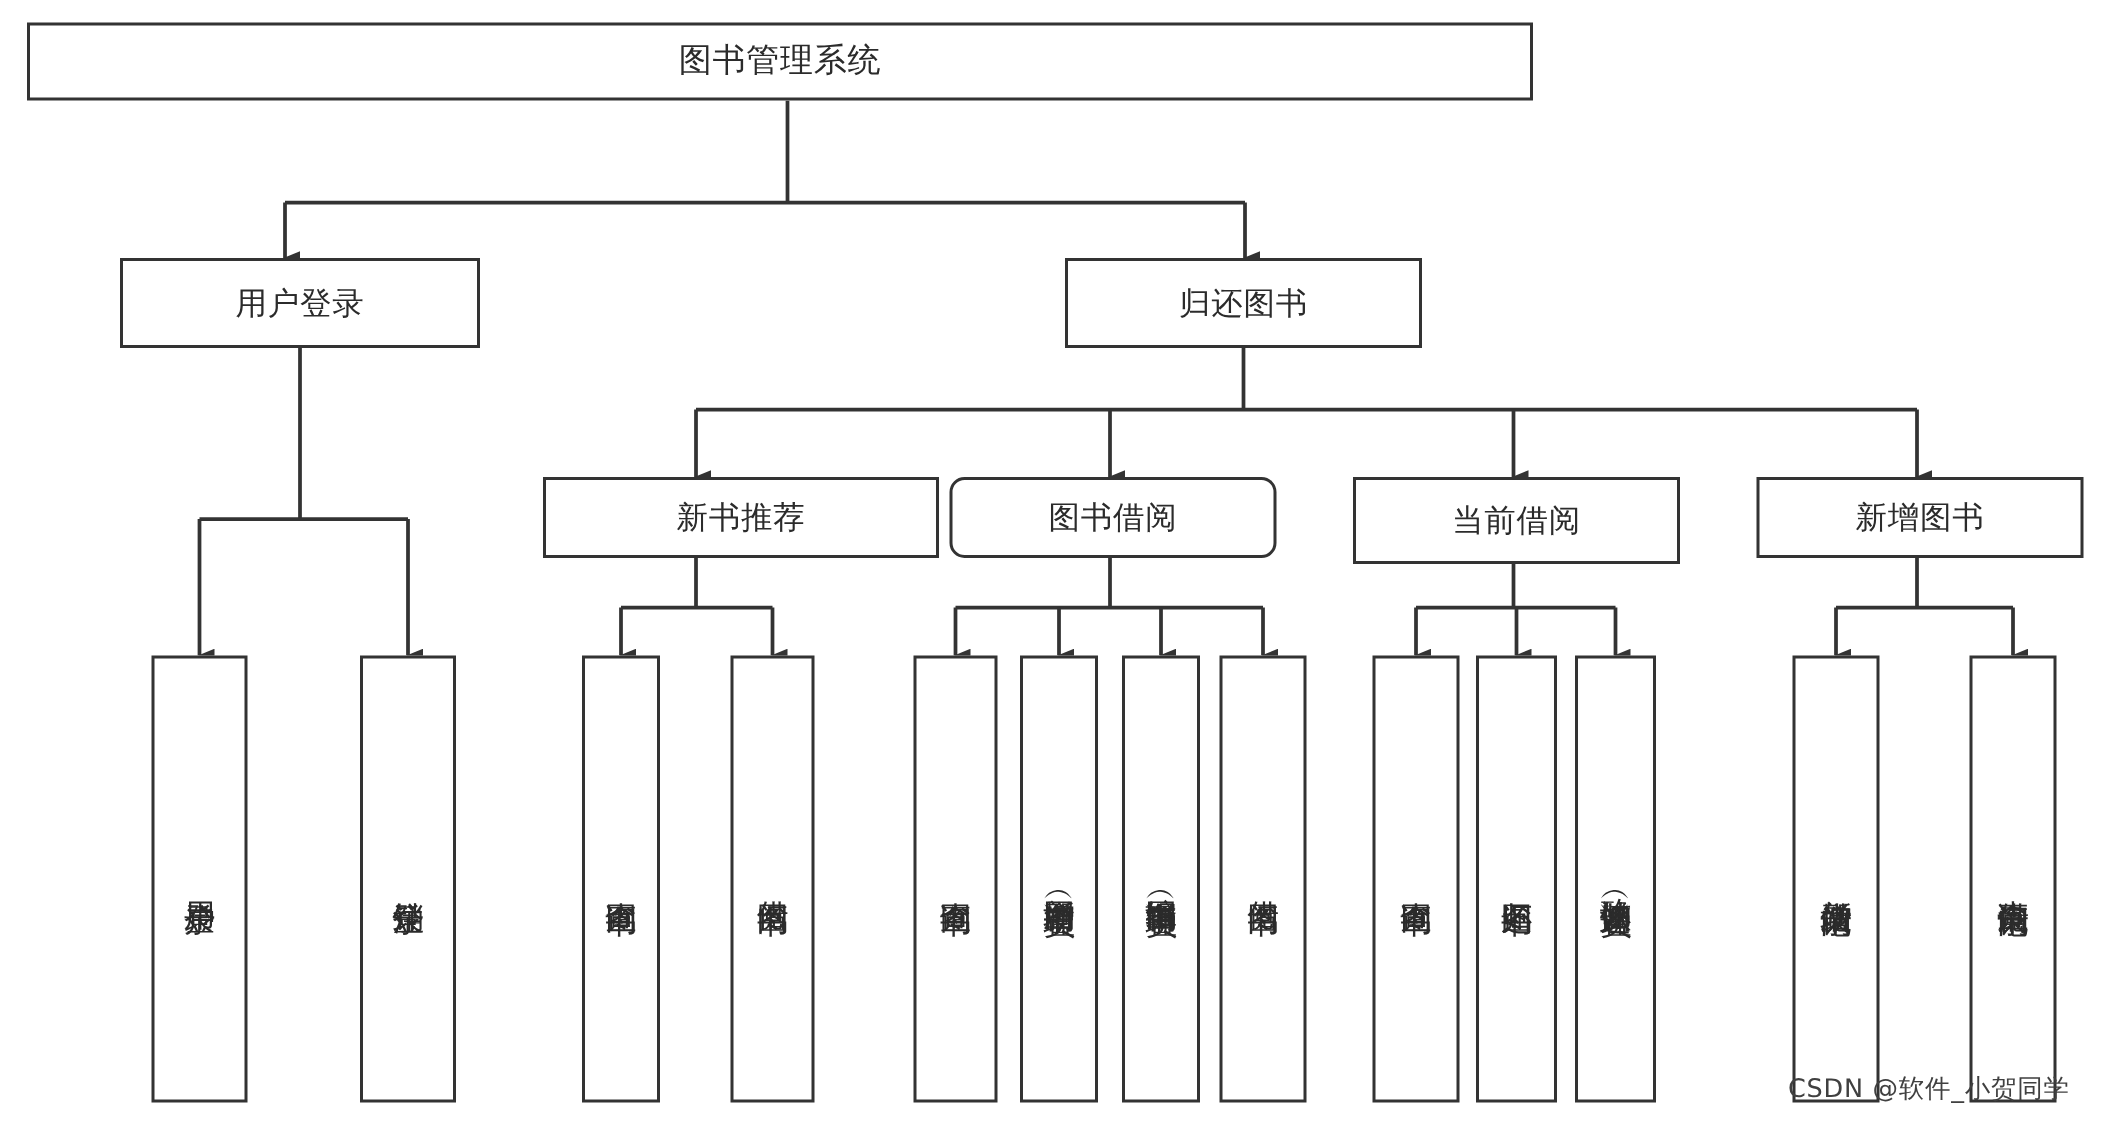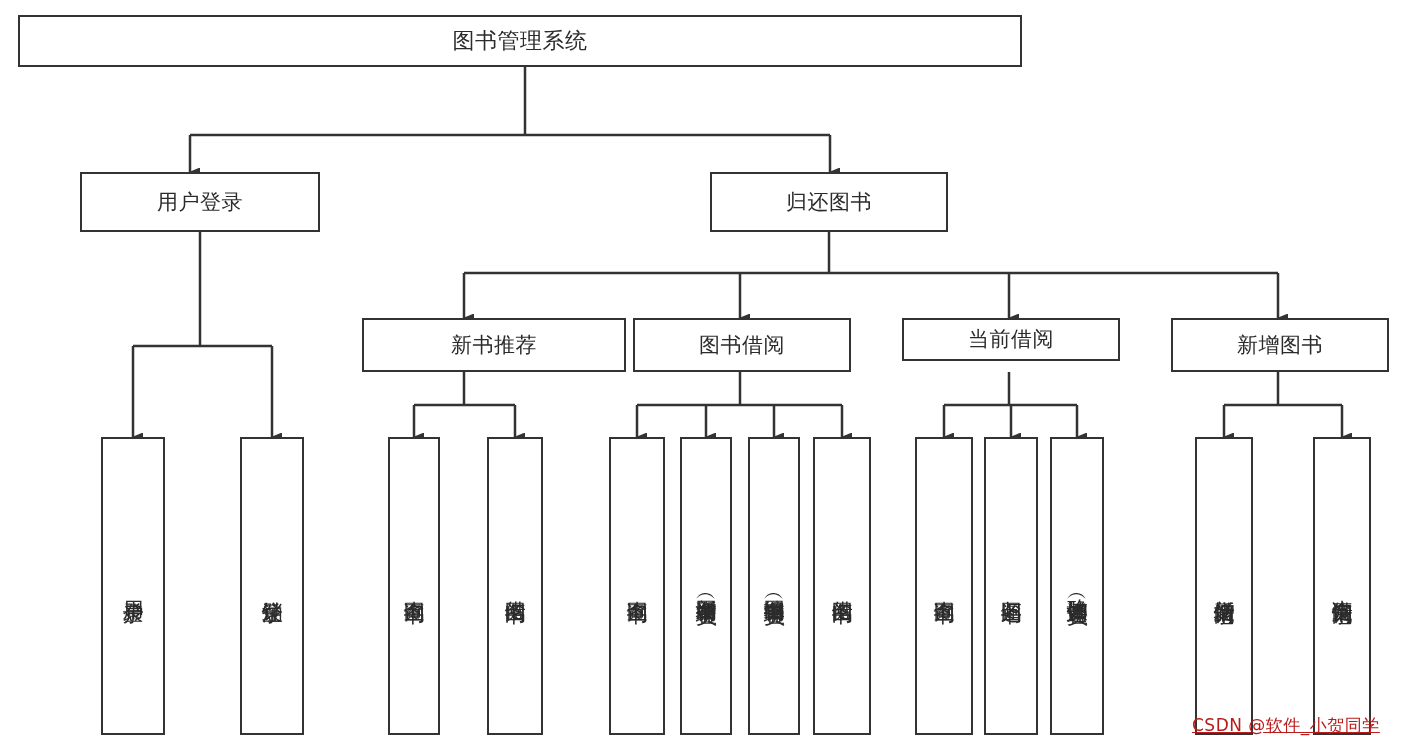--- a/index.html
+++ b/index.html
@@ -118,24 +118,24 @@
       </div>
       <div class="node" style="left: 80px; top: 172px; width: 240px; height: 60px;">
         <span class="label">用户登录</span>
       </div>
       <div class="node" style="left: 710px; top: 172px; width: 238px; height: 60px;">
         <span class="label">归还图书</span>
       </div>
       <div class="node" style="left: 362px; top: 318px; width: 264px; height: 54px;">
         <span class="label">新书推荐</span>
       </div>
-      <div class="node" style="left: 633px; top: 318px; width: 218px; height: 54px;">
+      <div class="node" style="left: 633px; top: 318px; width: 218px; height: 54px; border-radius: 10px;">
         <span class="label">图书借阅</span>
       </div>
-      <div class="node" style="left: 902px; top: 318px; width: 218px; height: 43px;">
+      <div class="node" style="left: 902px; top: 318px; width: 218px; height: 58px;">
         <span class="label">当前借阅</span>
       </div>
       <div class="node" style="left: 1171px; top: 318px; width: 218px; height: 54px;">
         <span class="label">新增图书</span>
       </div>
       <div class="node vert" style="left: 101px; top: 437px; width: 64px; height: 298px;">
         <span class="label">用户登录</span>
       </div>
       <div class="node vert" style="left: 240px; top: 437px; width: 64px; height: 298px;">
         <span class="label">注销登录</span>
@@ -168,14 +168,14 @@
         <span class="label">确认归还（管理员）</span>
       </div>
       <div class="node vert" style="left: 1195px; top: 437px; width: 58px; height: 298px;">
         <span class="label">新增借阅记录</span>
       </div>
       <div class="node vert" style="left: 1313px; top: 437px; width: 58px; height: 298px;">
         <span class="label">查询借阅记录</span>
       </div>
     </div>
 
-  <div class="watermark" style="left: 1192px; top: 714px; color: #b91c1c; text-decoration: underline;">CSDN @软件_小贺同学</div>
+  <div class="watermark" style="left: 1192px; top: 714px; color: #404040;">CSDN @软件_小贺同学</div>
 </div>
 
 </body></html>

